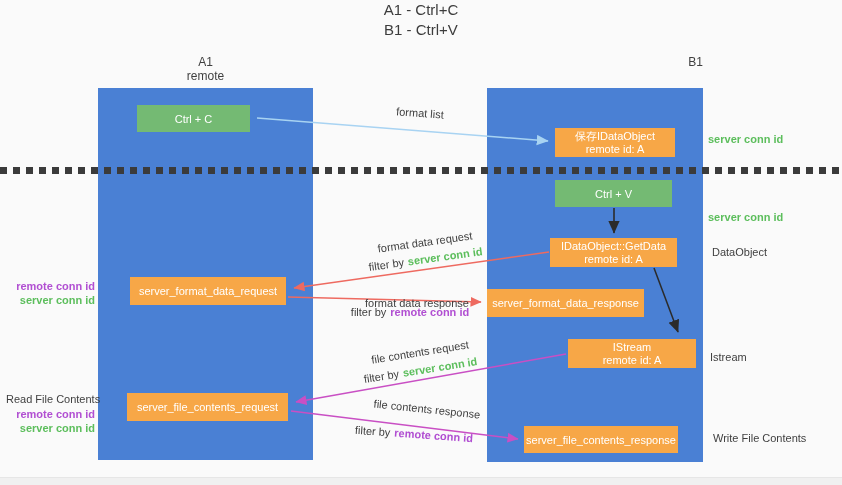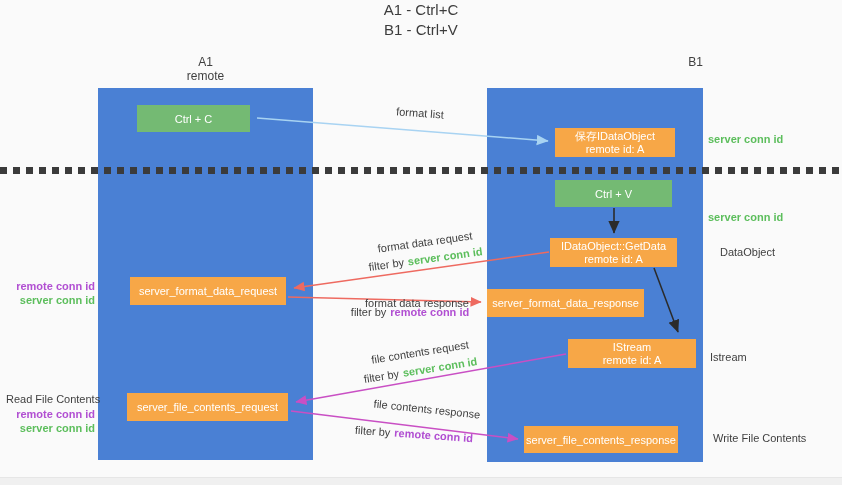--- a/index.html
+++ b/index.html
@@ -110,21 +110,21 @@
   </div>
   <div class="abs node orange" style="left:127px; top:393px; width:161px; height:28px;">
     <span>server_file_contents_request</span>
   </div>
   <div class="abs node orange" style="left:524px; top:426px; width:154px; height:27px;">
     <span>server_file_contents_response</span>
   </div>
 
   <div class="abs lbl green-t" style="left:708px; top:132px;">server conn id</div>
   <div class="abs lbl green-t" style="left:708px; top:210px;">server conn id</div>
-  <div class="abs lbl" style="left:712px; top:245px;margin-left:8px;">DataObject</div>
+  <div class="abs lbl" style="left:712px; top:245px;">DataObject</div>
   <div class="abs lbl" style="left:710px; top:350px;">Istream</div>
   <div class="abs lbl" style="left:713px; top:431px;">Write File Contents</div>
 
   <div class="abs lbl right" style="left:0; top:279px; width:95px;">
     <div class="purple-t">remote conn id</div>
     <div class="green-t">server conn id</div>
   </div>
   <div class="abs lbl" style="left:6px; top:392px;">Read File Contents</div>
   <div class="abs lbl right" style="left:0; top:407px; width:95px;">
     <div class="purple-t">remote conn id</div>

